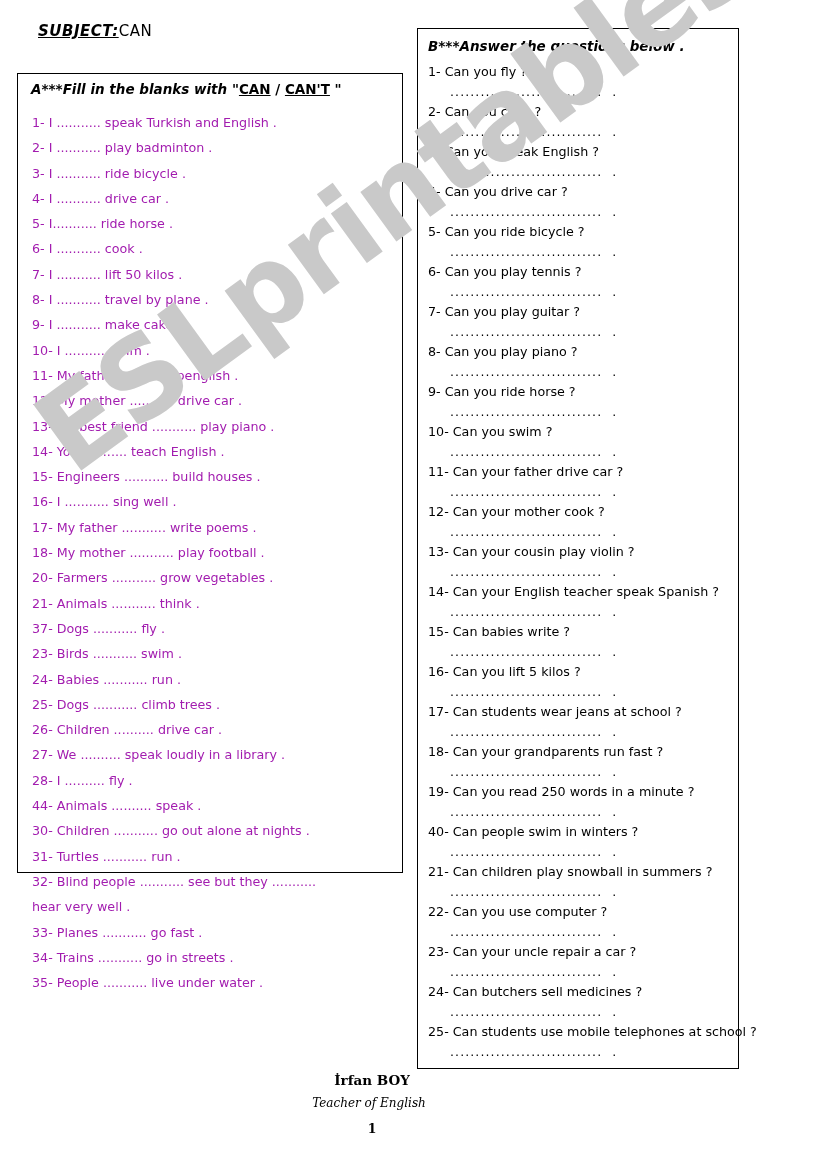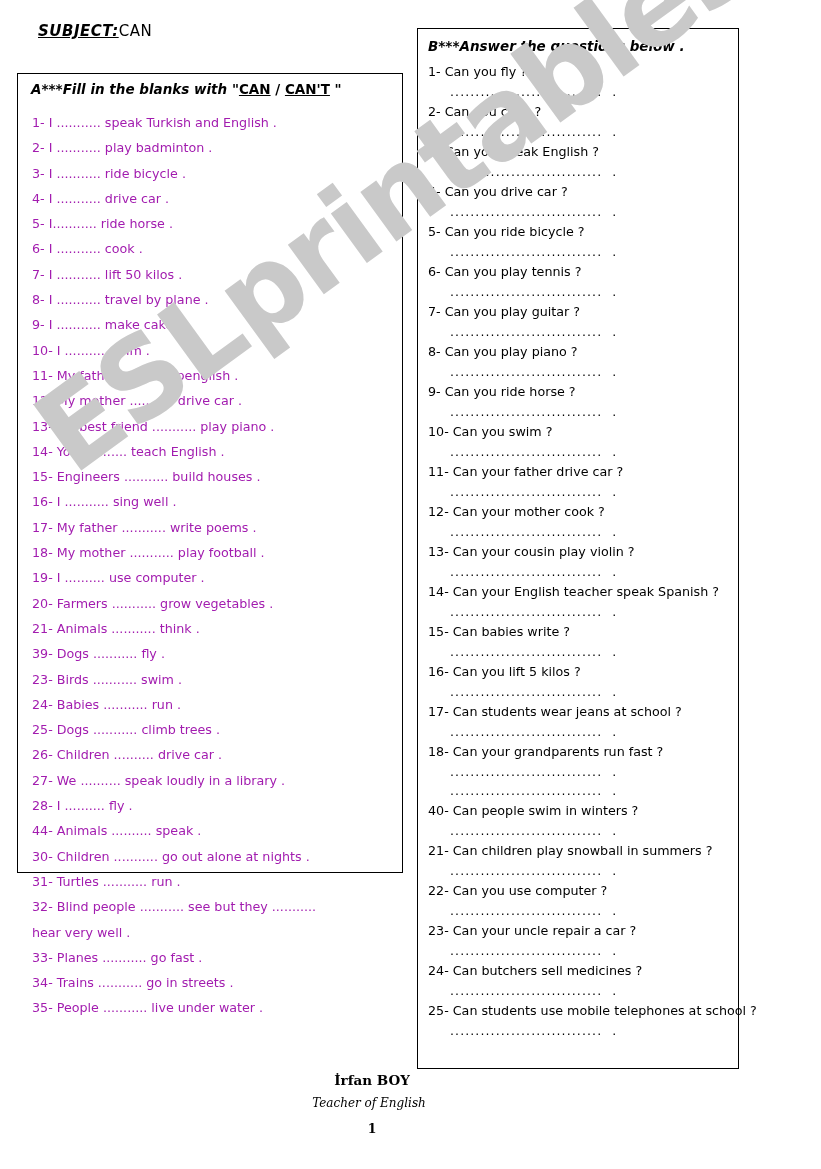--- a/index.html
+++ b/index.html
@@ -201,24 +201,23 @@
       <div class="item-a">9-  I ...........  make cake .</div>
       <div class="item-a">10- I ..........  swim .</div>
       <div class="item-a">11- My father ...........  spenglish .</div>
       <div class="item-a">12- My mother ...........  drive car .</div>
       <div class="item-a">13- My best friend ...........  play piano .</div>
       <div class="item-a">14- You ...........  teach English .</div>
       <div class="item-a">15- Engineers ...........  build houses .</div>
       <div class="item-a">16- I ...........  sing well .</div>
       <div class="item-a">17- My father ...........  write poems .</div>
       <div class="item-a">18- My mother ...........  play football .</div>
-      <div class="item-a">19- I ..........  use computer .</div>
       <div class="item-a">20- Farmers ...........  grow vegetables .</div>
       <div class="item-a">21- Animals ...........  think .</div>
-      <div class="item-a">39- Dogs ...........  fly .</div>
+      <div class="item-a">37- Dogs ...........  fly .</div>
       <div class="item-a">23- Birds ...........  swim .</div>
       <div class="item-a">24- Babies ...........  run .</div>
       <div class="item-a">25- Dogs ...........  climb trees .</div>
       <div class="item-a">26- Children ..........  drive car .</div>
       <div class="item-a">27- We ..........  speak loudly in a library .</div>
       <div class="item-a">28- I ..........  fly .</div>
       <div class="item-a">44- Animals ..........  speak .</div>
       <div class="item-a">30- Children ...........  go out alone at nights .</div>
       <div class="item-a">31- Turtles ...........  run .</div>
       <div class="item-a">32- Blind people ...........  see but they ...........</div>
@@ -298,20 +297,21 @@
       </div>
       <div class="qitem">
         <span class="qtext">17- Can students wear jeans at school ?</span>
         <span class="answer-line">..............................<span class="tail">.</span></span>
       </div>
       <div class="qitem">
         <span class="qtext">18- Can your grandparents run fast ?</span>
         <span class="answer-line">..............................<span class="tail">.</span></span>
       </div>
       <div class="qitem">
+        <span class="qtext">19- Can you read 250 words in a minute ?</span>
         <span class="answer-line">..............................<span class="tail">.</span></span>
       </div>
       <div class="qitem">
         <span class="qtext">40- Can people swim in winters ?</span>
         <span class="answer-line">..............................<span class="tail">.</span></span>
       </div>
       <div class="qitem">
         <span class="qtext">21- Can children play snowball in summers ?</span>
         <span class="answer-line">..............................<span class="tail">.</span></span>
       </div>

